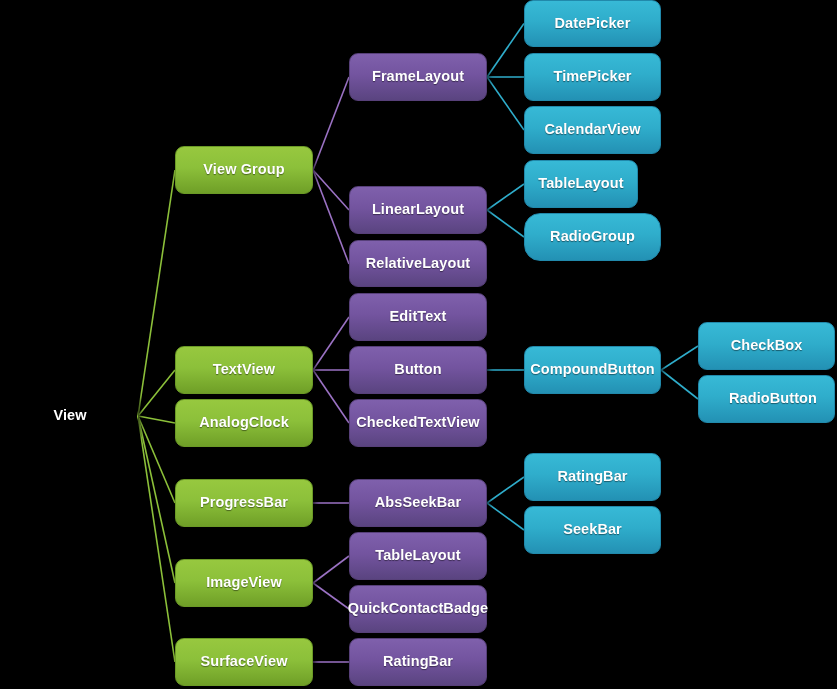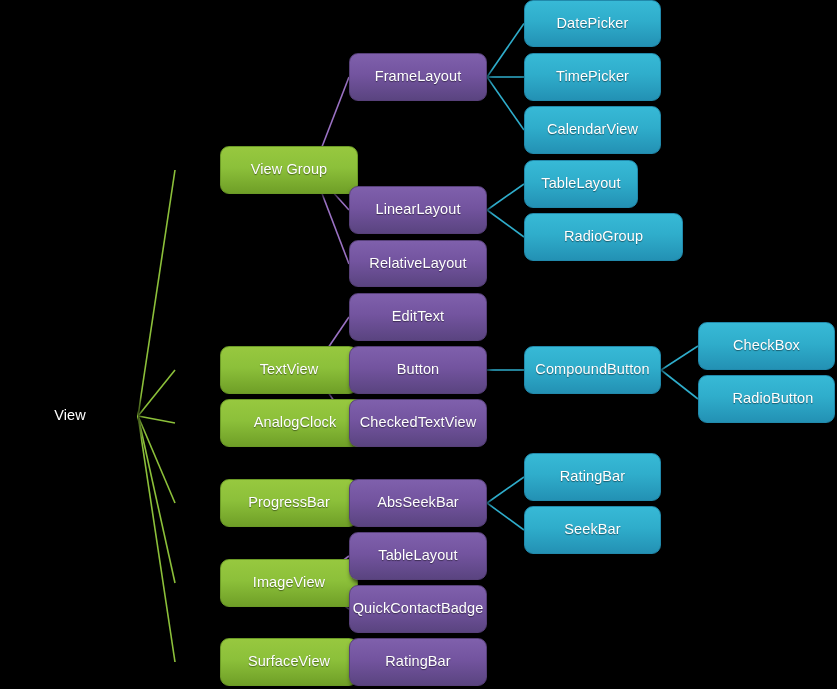--- a/index.html
+++ b/index.html
@@ -25,35 +25,34 @@
     pointer-events: none;
   }
   .node {
     position: absolute;
     box-sizing: border-box;
     display: flex;
     align-items: center;
     justify-content: center;
     border-radius: 9px;
     color: #ffffff;
-    font-weight: normal;
+    font-weight: bold;
     font-size: 14.5px;
     letter-spacing: 0.1px;
     text-align: center;
     text-shadow: 0 1px 1px rgba(0,0,0,0.45);
     box-shadow: 2px 3px 5px rgba(0,0,0,0.75);
     line-height: 1.05;
     z-index: 3;
     padding: 0 5px;
     white-space: nowrap;
   }
   .node-l2 {
     background: linear-gradient(to bottom, #97c83f 0%, #8cc03a 45%, #6f9f27 100%);
     border: 1px solid #6b9a26;
-    margin-left: 45px;
   }
   .node-l3 {
     background: linear-gradient(to bottom, #7f60ac 0%, #73549f 45%, #5a4480 100%);
     border: 1px solid #574079;
   }
   .node-l4, .node-l5 {
     background: linear-gradient(to bottom, #37b9d6 0%, #2fadcb 45%, #2391b4 100%);
     border: 1px solid #2189ab;
   }
 </style>
@@ -92,21 +91,21 @@
   <div id="node-layer">
       <div class="node node-l1" style="left: 2px; top: 392px; width: 136px; height: 48px;">
         <span>View</span>
       </div>
       <div class="node node-l2" style="left: 175px; top: 146px; width: 138px; height: 48px;">
         <span>View Group</span>
       </div>
       <div class="node node-l2" style="left: 175px; top: 346px; width: 138px; height: 48px; justify-content: center;">
         <span>TextView</span>
       </div>
-      <div class="node node-l2" style="left: 175px; top: 399px; width: 150px; height: 48px;">
+      <div class="node node-l2" style="left: 175px; top: 399px; width: 138px; height: 48px;">
         <span>AnalogClock</span>
       </div>
       <div class="node node-l2" style="left: 175px; top: 479px; width: 138px; height: 48px;">
         <span>ProgressBar</span>
       </div>
       <div class="node node-l2" style="left: 175px; top: 559px; width: 138px; height: 48px;">
         <span>ImageView</span>
       </div>
       <div class="node node-l2" style="left: 175px; top: 638px; width: 138px; height: 48px;">
         <span>SurfaceView</span>
@@ -146,21 +145,21 @@
       </div>
       <div class="node node-l4" style="left: 524px; top: 53px; width: 137px; height: 48px;">
         <span>TimePicker</span>
       </div>
       <div class="node node-l4" style="left: 524px; top: 106px; width: 137px; height: 48px;">
         <span>CalendarView</span>
       </div>
       <div class="node node-l4" style="left: 524px; top: 160px; width: 114px; height: 48px;">
         <span>TableLayout</span>
       </div>
-      <div class="node node-l4" style="left: 524px; top: 213px; width: 159px; height: 48px;">
+      <div class="node node-l4" style="left: 524px; top: 213px; width: 137px; height: 48px; border-radius: 16px;">
         <span>RadioGroup</span>
       </div>
       <div class="node node-l4" style="left: 524px; top: 346px; width: 137px; height: 48px;">
         <span>CompoundButton</span>
       </div>
       <div class="node node-l4" style="left: 524px; top: 453px; width: 137px; height: 48px;">
         <span>RatingBar</span>
       </div>
       <div class="node node-l4" style="left: 524px; top: 506px; width: 137px; height: 48px;">
         <span>SeekBar</span>

